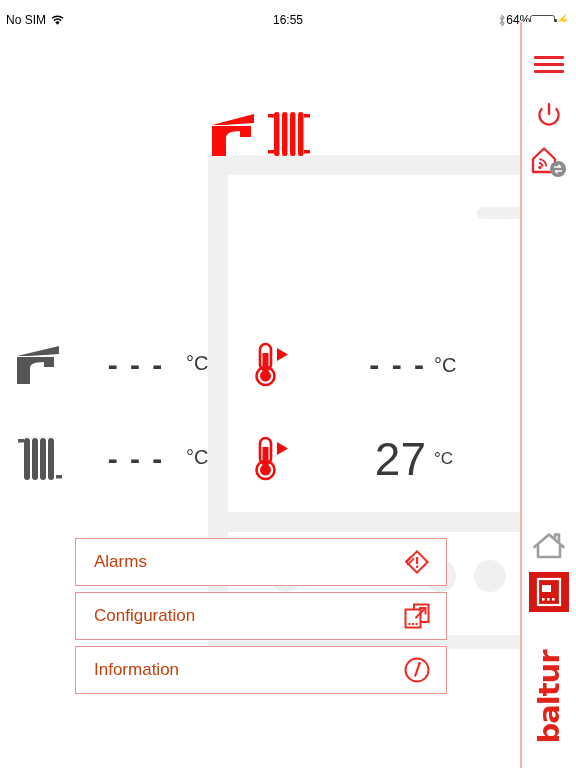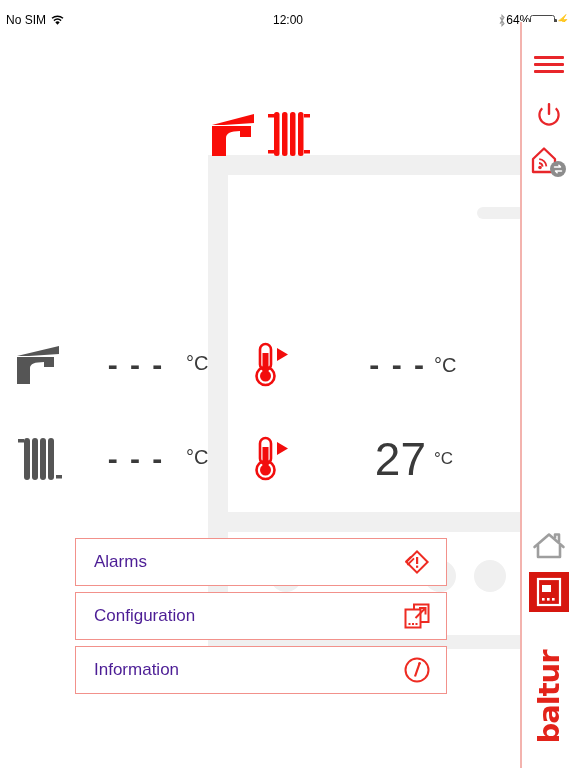--- a/index.html
+++ b/index.html
@@ -163,41 +163,41 @@
     position: relative;
     height: 48px; margin-bottom: 6px;
     background: #ffffff;
     border: 1.5px solid #f2918b;
     display: flex; align-items: center;
     padding: 0 14px 0 18px;
   }
   .menu-label {
     flex: 1;
     font-size: 17px;
-    color: #4c1d95;
+    color: #c2410c;
   }
   .menu-ico { width: 30px; height: 30px; display: flex; align-items: center; justify-content: center; }
 </style>
 </head>
 <body>
 
 <div id="app">
 
   <div class="statusbar">
     <div class="sb-left">
       <span>No SIM</span>
       <span class="wifi-ico">
         <svg width="13" height="11" viewBox="0 0 13 11">
           <path d="M6.5 9.8 L4.3 7.2 a3.4 3.4 0 0 1 4.4 0 Z" fill="#000"></path>
           <path d="M2.9 5.6 a5.6 5.6 0 0 1 7.2 0" stroke="#000" stroke-width="1.4" fill="none"></path>
           <path d="M1.0 3.3 a8.6 8.6 0 0 1 11 0" stroke="#000" stroke-width="1.4" fill="none"></path>
         </svg>
       </span>
     </div>
-    <div class="sb-center">12:00</div>
+    <div class="sb-center">16:55</div>
     <div class="sb-right">
       <span class="bt-ico">
         <svg width="8" height="13" viewBox="0 0 8 13">
           <path d="M2 3.2 L6 9.6 L4 11.6 V1.4 L6 3.4 L2 9.8" stroke="#9a9a9a" stroke-width="1.1" fill="none"></path>
         </svg>
       </span>
       <span class="batt-pct">64%</span>
       <span class="batt">
         <span class="batt-fill" id="battfill" style="width: 64%; background: rgb(76, 217, 100);"></span>
       </span>

